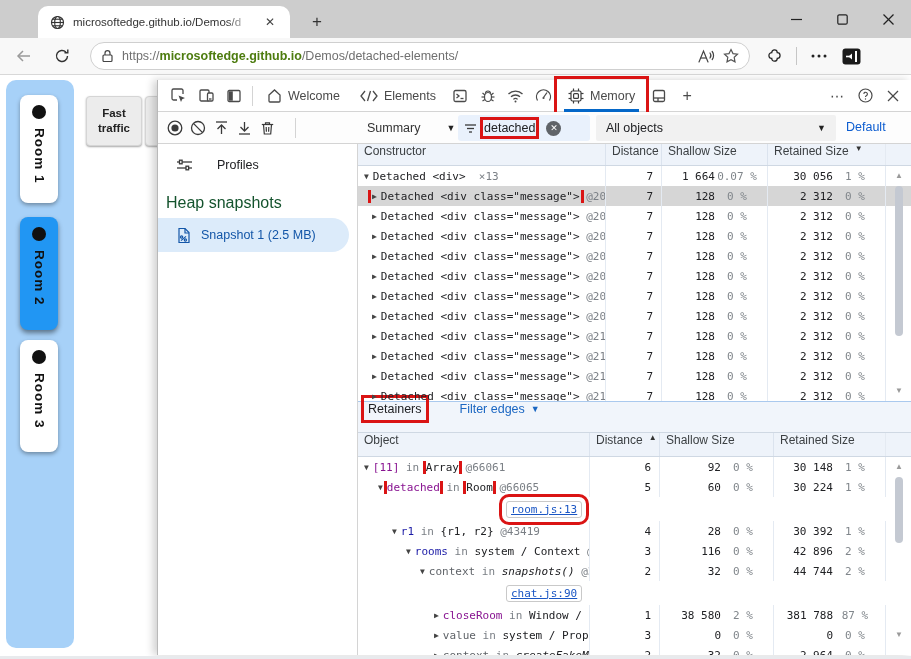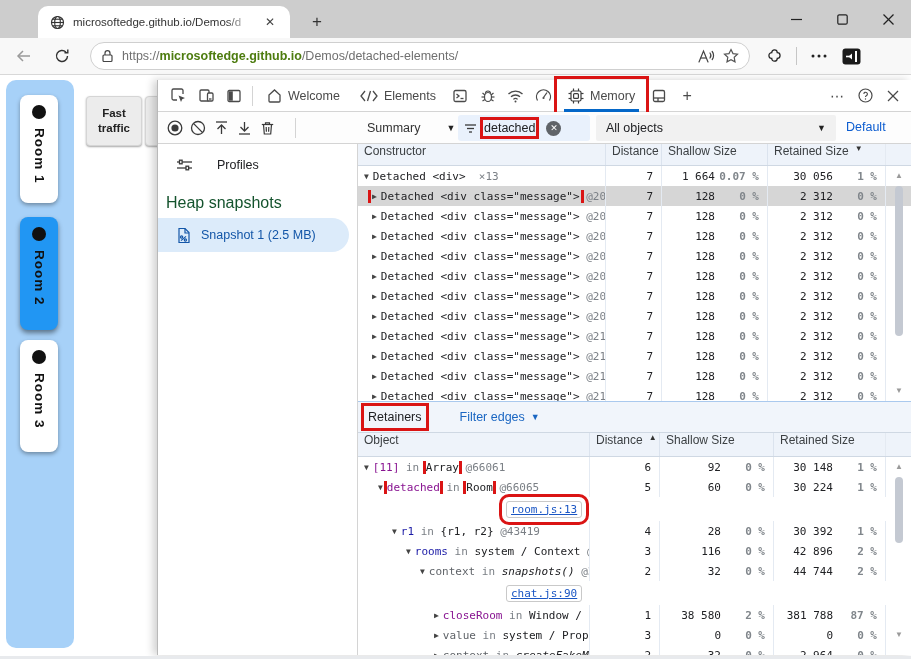--- a/index.html
+++ b/index.html
@@ -78,30 +78,30 @@
   .grid{position:relative;}
   .grid-header{display:flex; height:22px; background:#eef3fa; border-bottom:1px solid #cfd8e3; align-items:center; font-size:12px; color:#3c4043;}
   .gh-cell{padding:0 6px; display:flex; align-items:flex-start; height:100%; border-left:1px solid #dbe3ee; overflow:hidden; white-space:nowrap;}
   .gh-name{flex:1; border-left:none; min-width:0;}
   .sort-glyph{font-size:8px; margin-left:6px; color:#333;}
   .rows{overflow:hidden; position:relative;}
   .grow{display:flex; height:20px; align-items:center; font-family:"DejaVu Sans Mono",monospace; font-size:11px; color:#202124; cursor:pointer;}
   .grow.selected{background:var(--selected-row-gray);}
   .g-name{flex:1; min-width:0; padding-left:6px; white-space:nowrap; overflow:hidden; display:flex; align-items:center;}
   .g-cell{height:100%; border-left:1px solid #e4eaf2; display:flex; align-items:center; justify-content:flex-end; padding:0 8px; white-space:nowrap;}
-  .pct{color:#80868b; width:44px; text-align:right; flex:none;font-weight:bold;}
+  .pct{color:#80868b; width:44px; text-align:center; flex:none;}
   .num{flex:1; text-align:right;}
   .exp{font-size:8px; color:#444; margin-right:4px; flex:none;}
   .gray{color:#7a7f85;}
   .c-dist{width:56px; flex:none;} .c-sh{width:106px; flex:none;} .c-re{width:118px; flex:none;} .c-gap{width:26px; flex:none; border-left:1px solid #e4eaf2;}
   .r-dist{width:70px; flex:none;} .r-sh{width:114px; flex:none;} .r-re{width:112px; flex:none;}
   .edge-purple{color:var(--purple-edge);} .edge-blue{color:var(--blue-edge);} .edge-gray{color:#5f6368;}
   .obj-italic{font-style:italic;}
   .retainers-bar{height:32px; background:#f1f5fb; border-top:1px solid #aac9ee; border-bottom:1px solid #cfd8e3;
-                 display:flex; align-items:center; gap:38px; padding-left:10px; font-size:12.5px; color:#202124;}
+                 display:flex; align-items:flex-start; gap:38px; padding-left:10px; font-size:12.5px; color:#202124;}
   .filter-edges{color:#1a66c2; display:flex; align-items:center; gap:6px; cursor:pointer;}
   .filter-edges .dd-arrow{color:#1a66c2;}
   .src-row{display:flex; height:24px; align-items:center; padding-left:148px;}
   .src-chip{font-family:"DejaVu Sans Mono",monospace; font-size:11px; color:var(--link-blue); text-decoration:underline;
             border:1px solid #c9c9c9; border-radius:3px; background:#fff; padding:1px 4px; cursor:pointer;}
   
   .vscroll{position:absolute; right:5px; top:0; bottom:0; width:14px;}
   .vs-arrow{position:absolute; left:0; width:14px; height:12px; font-size:8px; color:#9a9a9a; text-align:center; line-height:12px; cursor:pointer;}
   .vs-thumb{position:absolute; left:3px; width:8px; border-radius:4px; background:#c4c9d2; cursor:pointer;}
 

